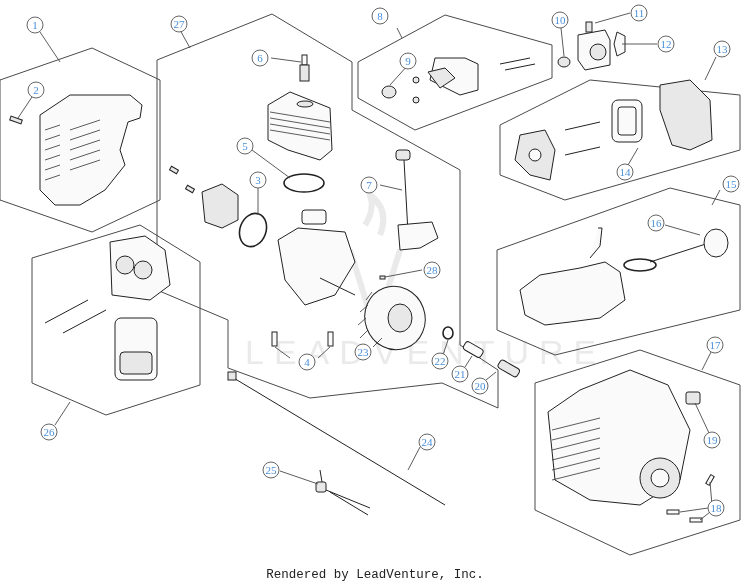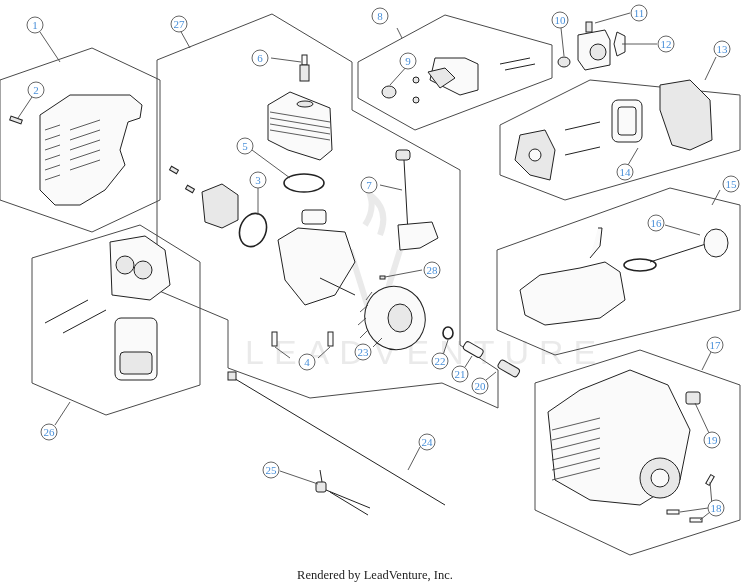--- a/index.html
+++ b/index.html
@@ -8,21 +8,21 @@
   .frame { fill:none; stroke:#4a4a4a; stroke-width:1; }
   .leader { fill:none; stroke:#4a4a4a; stroke-width:0.9; }
   .bubble { fill:#ffffff; stroke:#555; stroke-width:0.9; }
   .bubble-text { fill:#4a90d9; font-family:"Liberation Serif", serif; font-size:11px; text-anchor:middle; dominant-baseline:central; }
   .part { fill:#fafafa; stroke:#222; stroke-width:1; }
   .part-d { fill:#e8e8e8; stroke:#222; stroke-width:1; }
   .fin { fill:none; stroke:#333; stroke-width:0.8; }
   .ring { fill:none; stroke:#222; stroke-width:1.6; }
   .watermark { fill:#d9d9d9; font-family:"Liberation Sans", sans-serif; font-size:34px; letter-spacing:10px; opacity:0.55; }
   .wm-logo { fill:none; stroke:#dcdcdc; stroke-width:6; opacity:0.6; }
-  #footer { position:absolute; left:0; width:750px; top:568px; text-align:center; font-size:12.5px; color:#222; font-family:Liberation Serif, serif; }
+  #footer { position:absolute; left:0; width:750px; top:568px; text-align:center; font-size:12.5px; color:#222; font-family:Liberation Mono, monospace; }
 </style>
 </head>
 <body>
 
 <svg id="diagram" viewBox="0 0 750 588" xmlns="http://www.w3.org/2000/svg">
 
   <g>
     <path class="wm-logo" d="M350 250 L375 330 L400 250 M365 225 q10 -15 5 -30 q20 15 10 40"></path>
     <text class="watermark" x="245" y="364">LEADVENTURE</text>
   </g>

